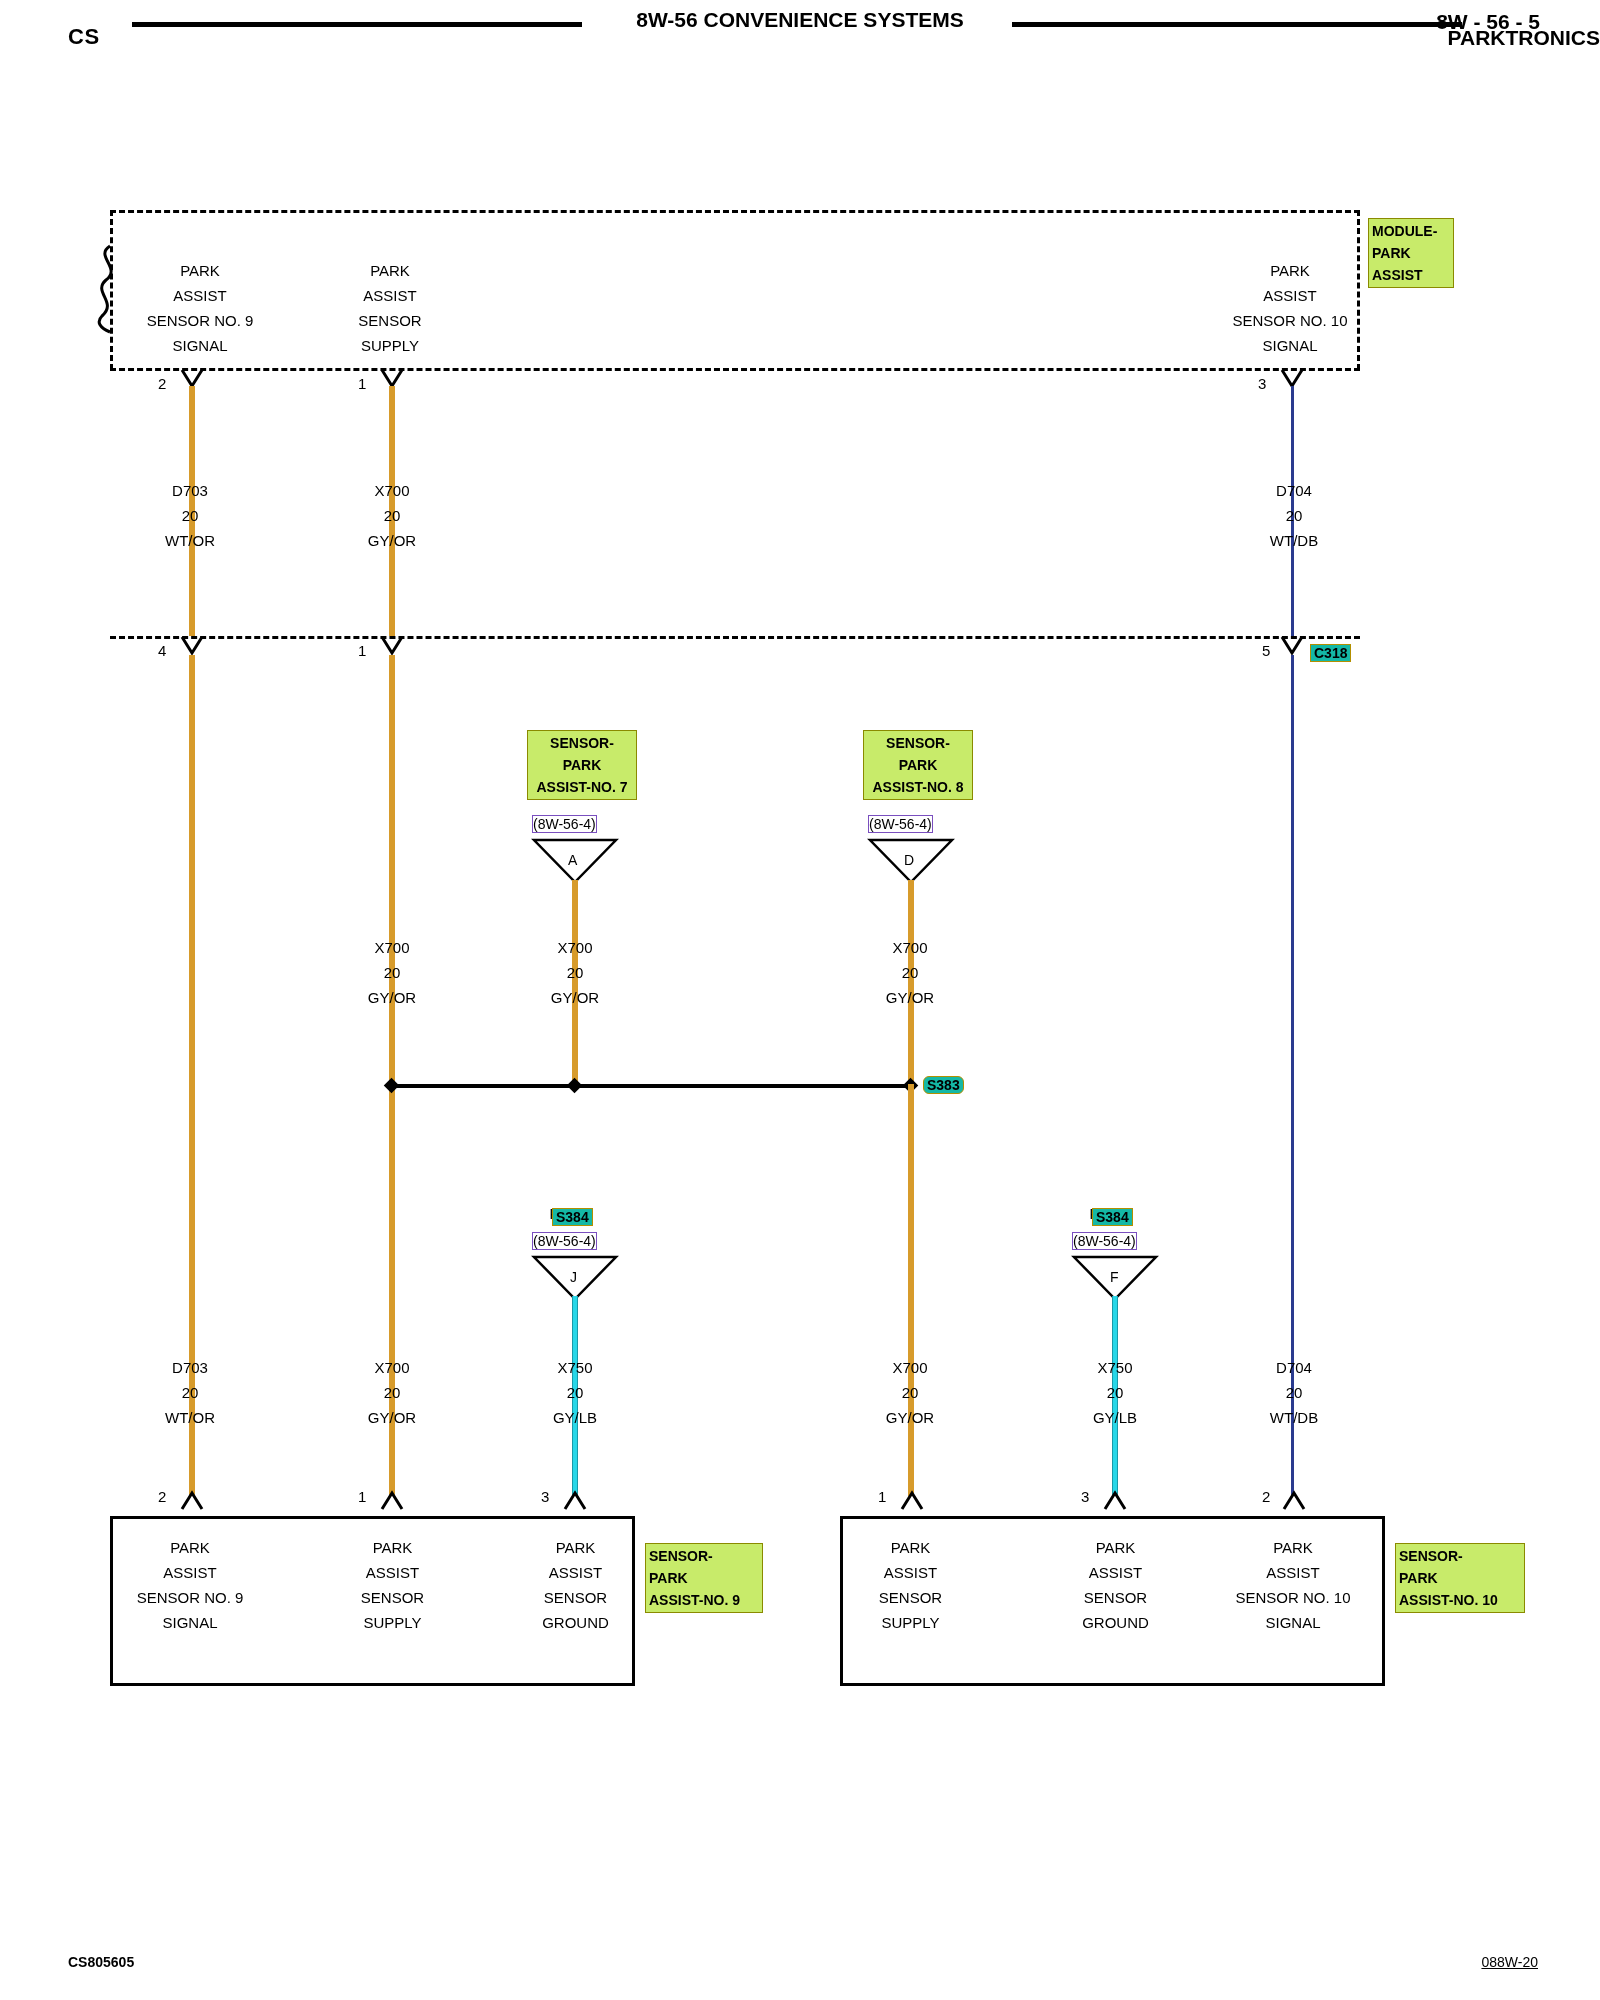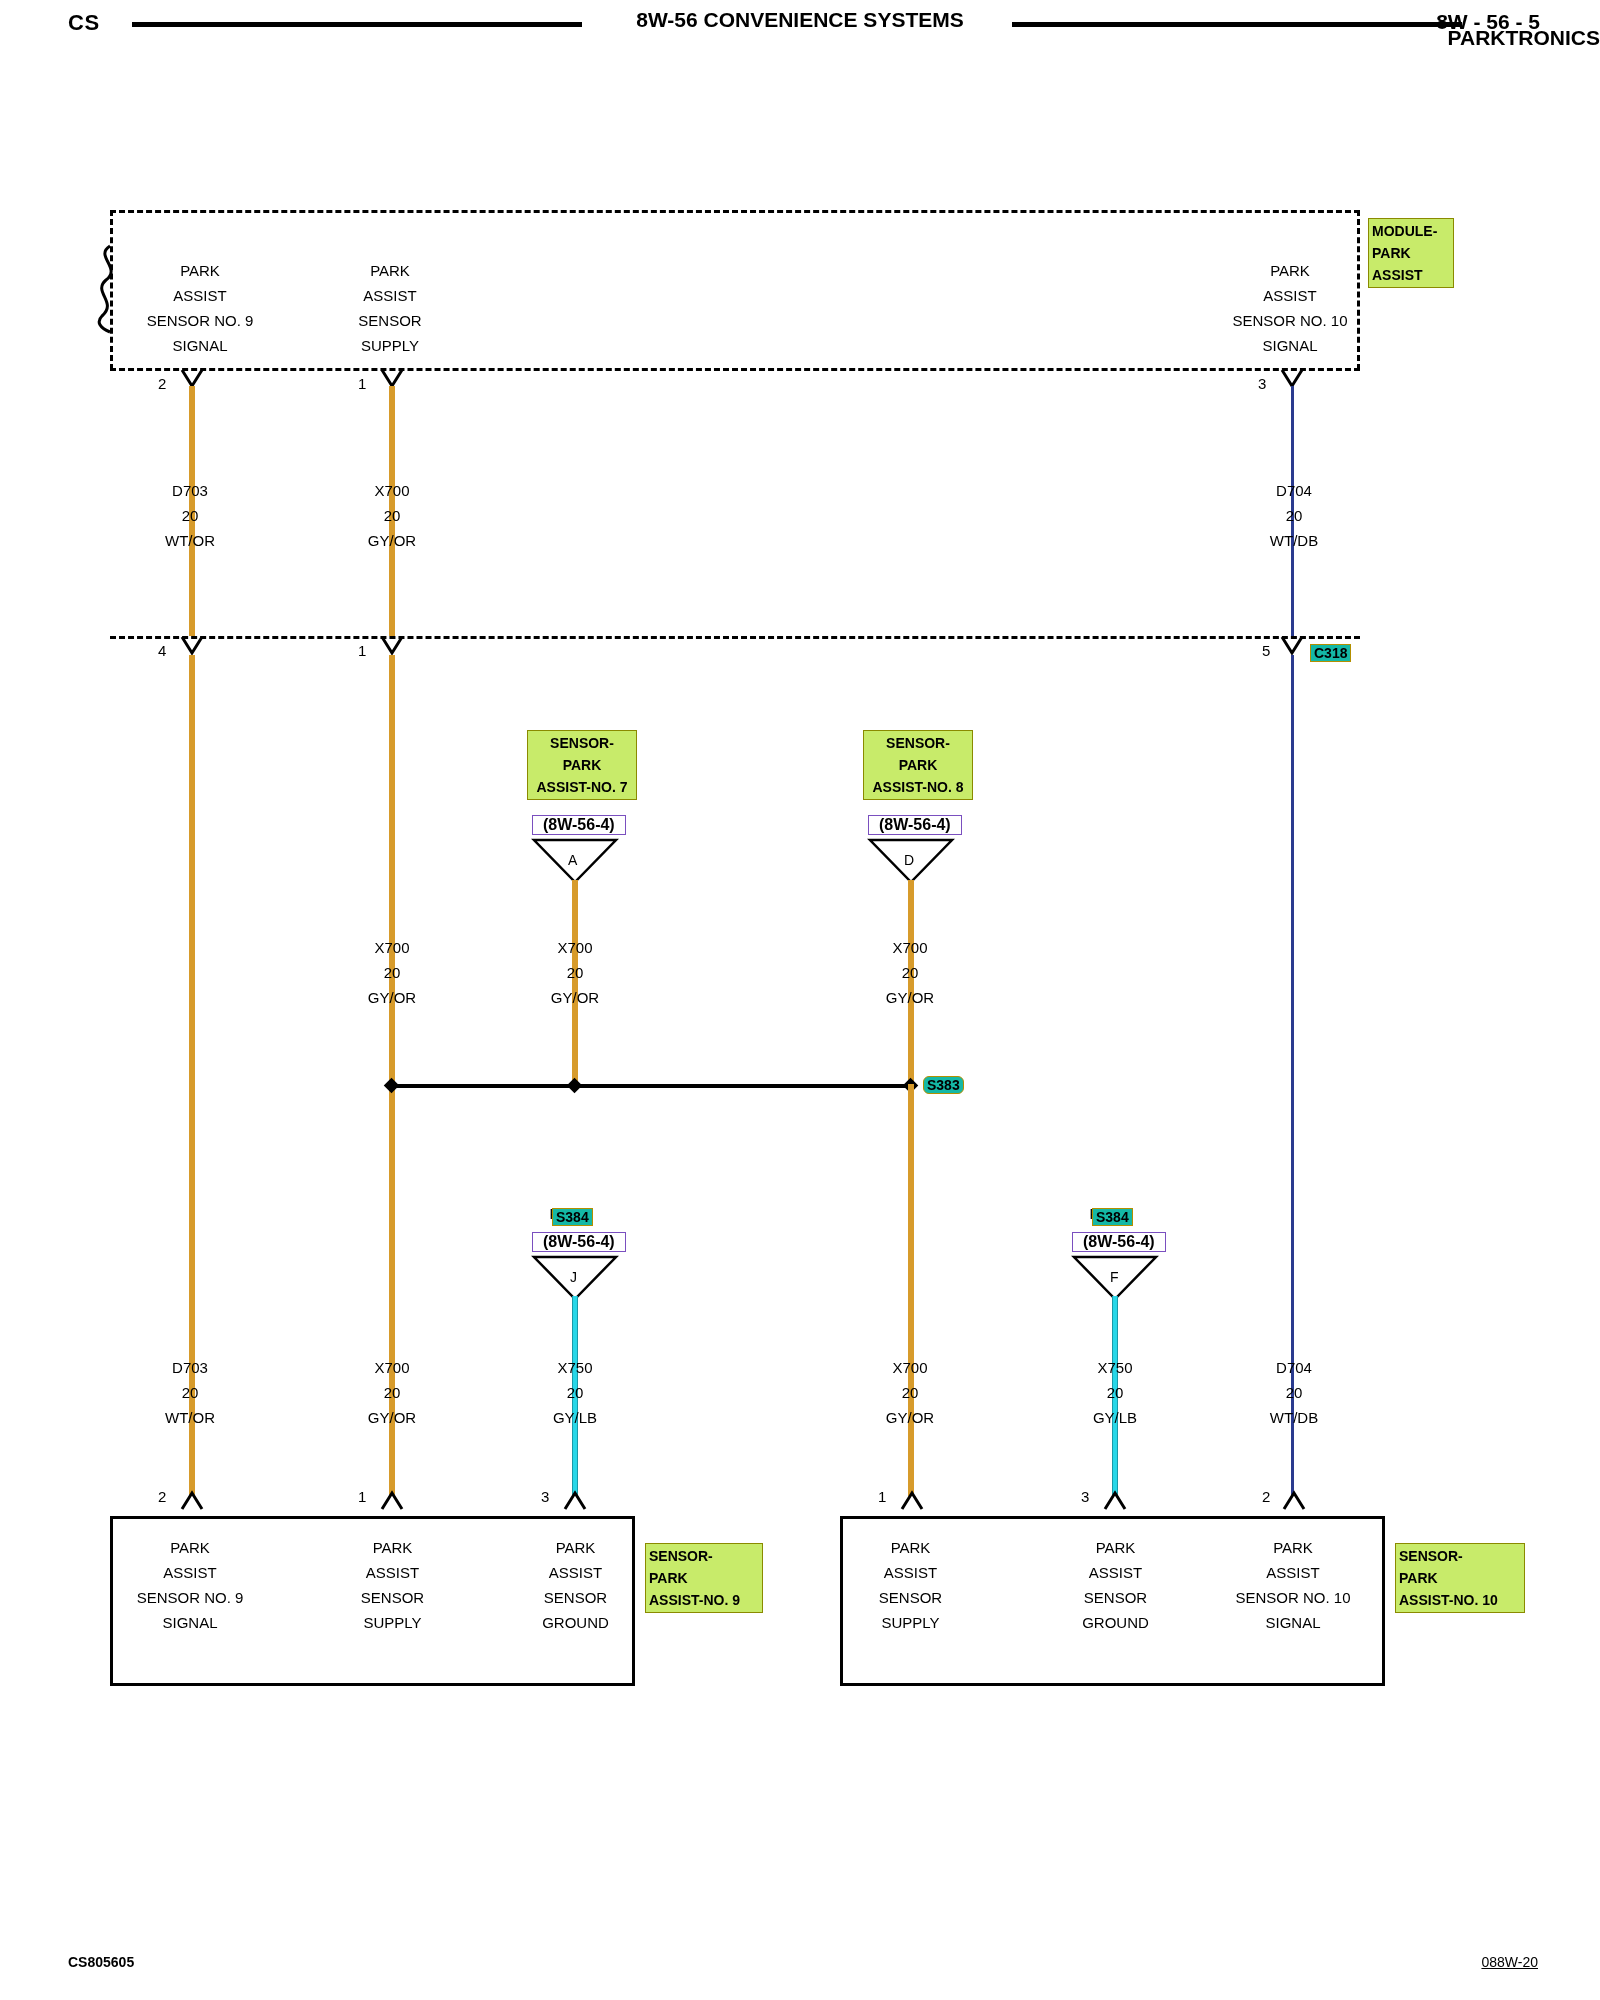--- a/index.html
+++ b/index.html
@@ -1,19 +1,19 @@
 <!DOCTYPE html>
 <html><head>
 <meta charset="utf-8">
 <style>
   html,body{margin:0;padding:0;background:#fff;}
   body{width:1600px;height:2000px;position:relative;font-family:"Liberation Sans",sans-serif;color:#000;overflow:hidden;}
   .abs{position:absolute;}
   
-  #hdr-left{left:68px;top:10px;font-size:22px;font-weight:bold;letter-spacing:.5px;}
+  #hdr-left{left:68px;top:24px;font-size:22px;font-weight:bold;letter-spacing:.5px;}
   #hdr-title{left:0;top:8px;width:1600px;text-align:center;font-size:21px;font-weight:bold;}
   #hdr-sub{left:0;top:26px;width:1600px;text-align:right;font-size:21px;font-weight:bold;}
   #hdr-right{right:60px;top:10px;font-size:21px;font-weight:bold;text-align:right;}
   .hdr-rule{position:absolute;height:5px;background:#000;top:22px;}
   #rule-l{left:132px;width:450px;}
   #rule-r{left:1012px;width:450px;}
   
   #foot-left{left:68px;bottom:30px;font-size:14px;font-weight:bold;}
   #foot-right{right:62px;bottom:30px;font-size:14px;text-decoration:underline;}
   
@@ -24,21 +24,21 @@
   .hline{position:absolute;height:4px;background:#000;}
   
   #module-box{left:110px;top:210px;width:1250px;height:160px;border:3px dashed #000;border-bottom:none;box-sizing:border-box;}
   .dash-seg{position:absolute;height:3px;background:#000;}
   
   .pinnum{position:absolute;font-size:15px;}
   .lbl{position:absolute;font-size:15px;text-align:center;line-height:25px;}
   .lbl-sm{position:absolute;font-size:14px;text-align:center;line-height:26px;margin-top:16px;}
   .hl-green{background:#c8eb6a;border:1px solid #8a8a00;padding:1px 3px;font-weight:bold;font-size:14px;line-height:22px;}
   .hl-yellow{background:#14b8a6;border:1px solid #b38f00;padding:0 3px;font-weight:bold;font-size:14px;text-align:center;}
-  .hl-ref{background:#fff;border:1px solid #7a4fbf;padding:0 10px;font-size:16px;color:#000;font-weight:bold;}
+  .hl-ref{background:#fff;border:1px solid #7a4fbf;padding:0 0;font-size:14px;color:#000;}
   
   .solidbox{position:absolute;border:3px solid #000;box-sizing:border-box;background:#fff;}
   
   .dot{position:absolute;width:11px;height:11px;background:#000;transform:rotate(45deg);}
   svg{position:absolute;overflow:visible;}
   .arrowtxt{position:absolute;font-size:14px;}
 </style>
 </head>
 <body>
 

